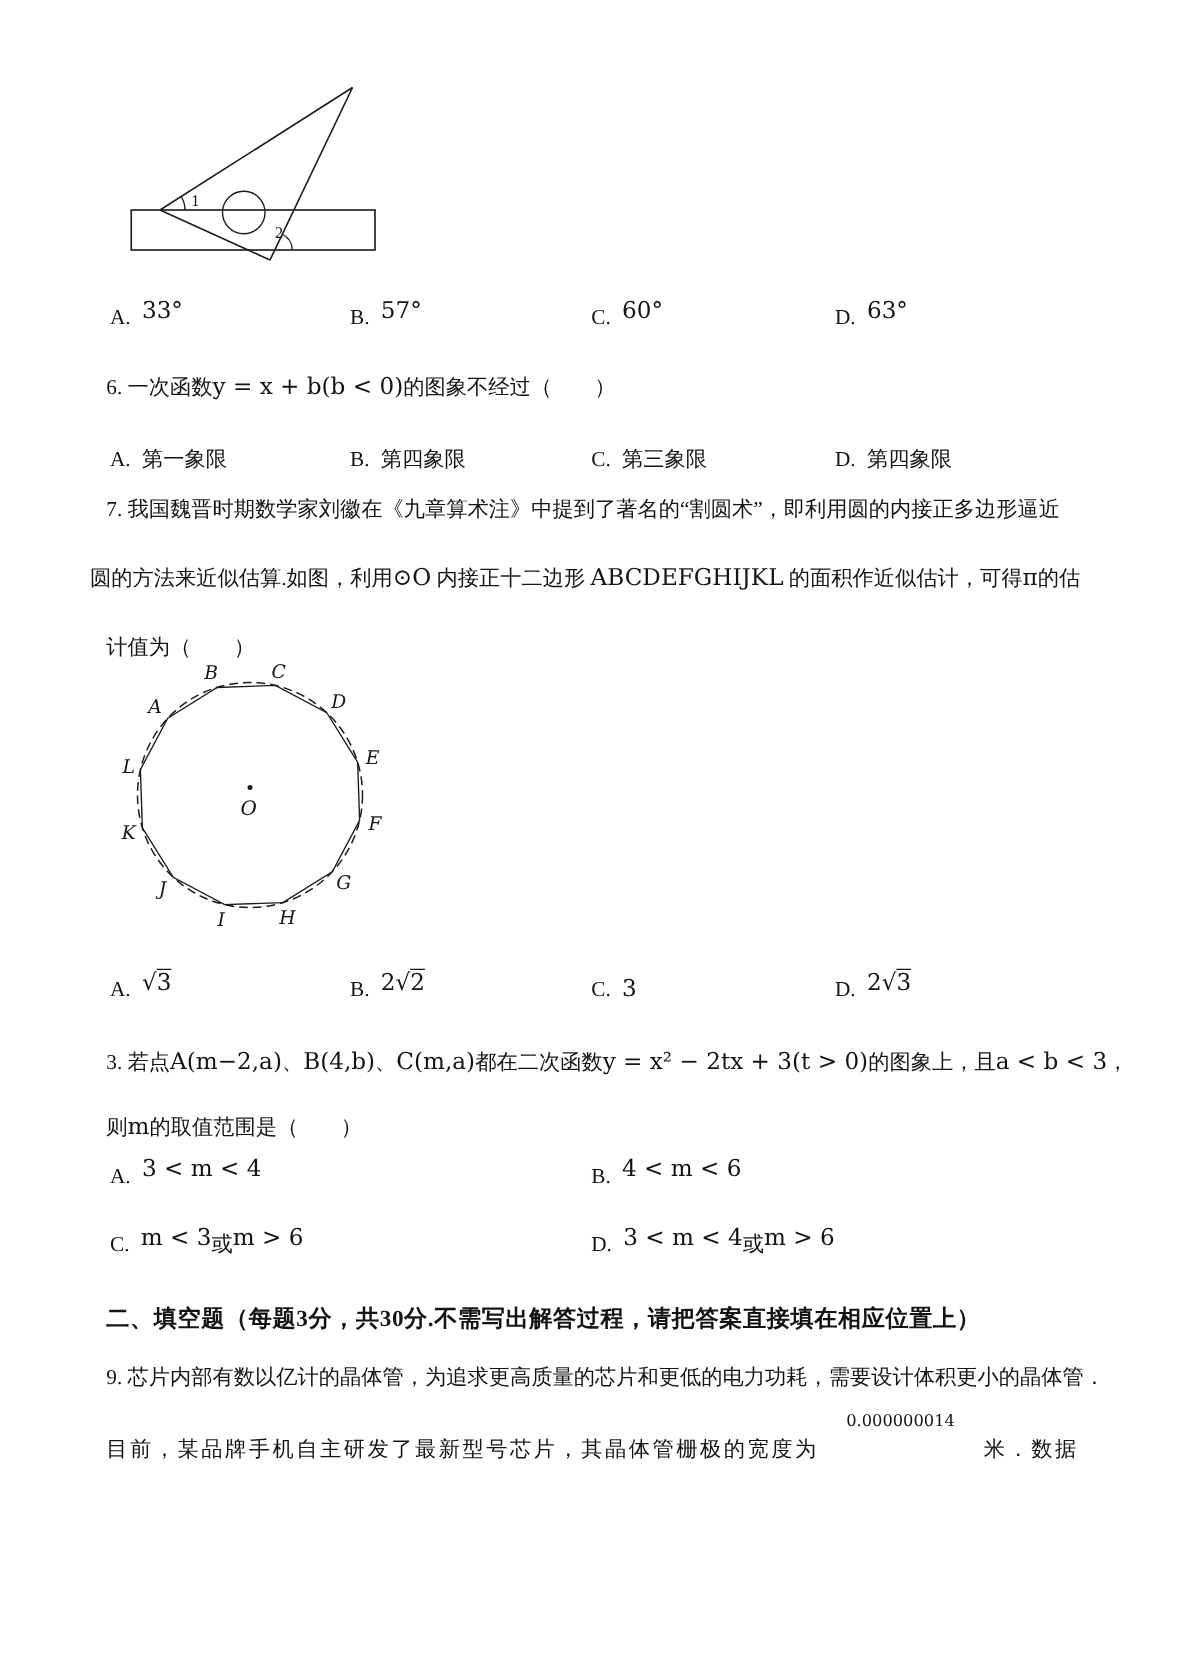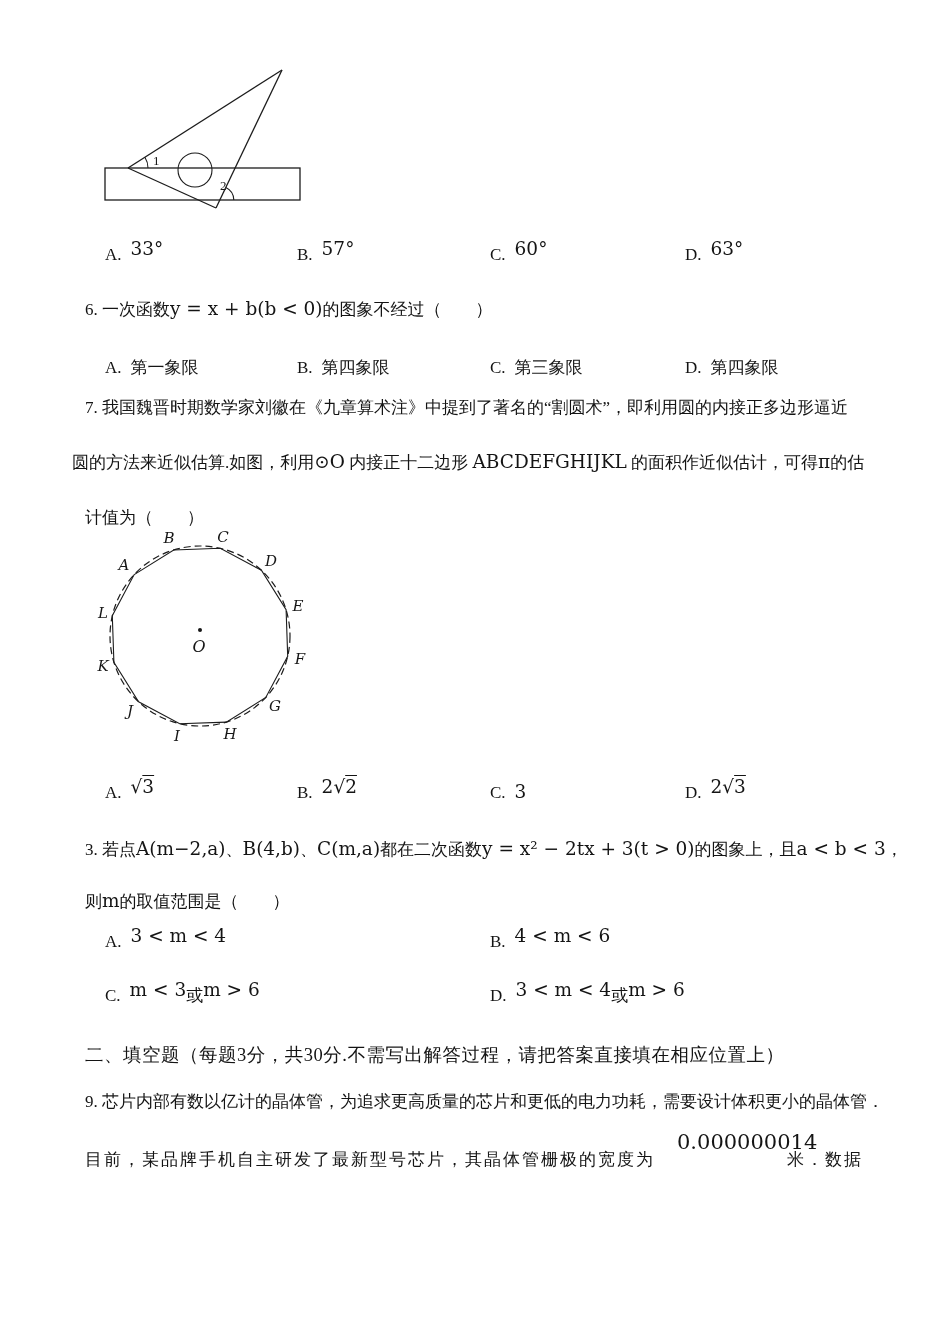--- a/index.html
+++ b/index.html
@@ -7,31 +7,31 @@
   .page{position:relative;width:950px;height:1344px;background:#fff;
         font-family:"Liberation Serif","DejaVu Serif",serif;font-size:17px;color:#141414;overflow:hidden}
   .abs{position:absolute}
   .nowrap{white-space:nowrap}
   .m{font-family:"DejaVu Serif",serif;font-size:18.5px}
   .mr{font-family:"DejaVu Serif",serif;font-style:normal;font-size:18.5px}
   .up{position:relative;top:-5px;display:inline-block}
   .rad{text-decoration:overline}
   .opt{position:absolute;top:0;white-space:nowrap}
   .opt-label{margin-right:9px}
-  .optrow{left:17px;width:798px;height:34px}
-  .hdr{font-weight:normal;font-size:18.5px;letter-spacing:.5px;white-space:nowrap}
+  .optrow{left:0;width:798px;height:34px}
+  .hdr{font-weight:bold;font-size:18.5px;letter-spacing:.5px;white-space:nowrap}
   .ln{fill:none;stroke:#1c1c1c;stroke-width:1.3}
   .thin{stroke-width:1.1}
   .dash{stroke-dasharray:7 4;stroke-width:1.2}
   .vlab{font-family:"DejaVu Serif",serif;font-style:italic;font-size:15px;fill:#161616;text-anchor:middle}
   .olab{font-family:"DejaVu Serif",serif;font-style:italic;font-size:16px;fill:#161616;text-anchor:middle}
   .fig-num{font-family:"Liberation Serif",serif;font-size:13px;fill:#161616}
   .q9main{letter-spacing:2px}
   .q9tail{letter-spacing:2px}
-  .raised-val{font-size:21px}
+  .raised-val{font-size:13px}
 </style>
 </head>
 <body>
 
 <div class="page">
 
   <svg class="abs" style="left:95px;top:58px" width="215" height="158">
     <rect x="10" y="110" width="195" height="32" class="ln"></rect>
     <line x1="187" y1="12" x2="33" y2="110" class="ln"></line>
     <line x1="187" y1="12" x2="121" y2="150" class="ln"></line>

